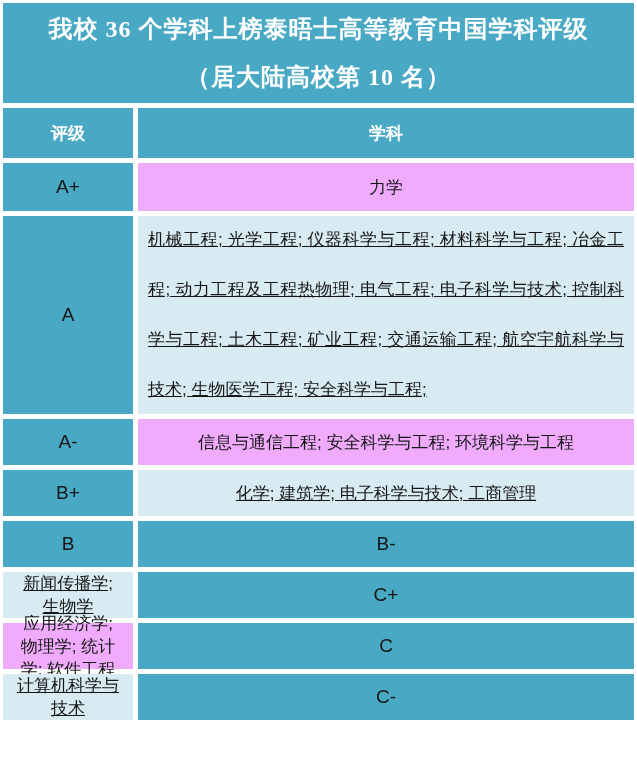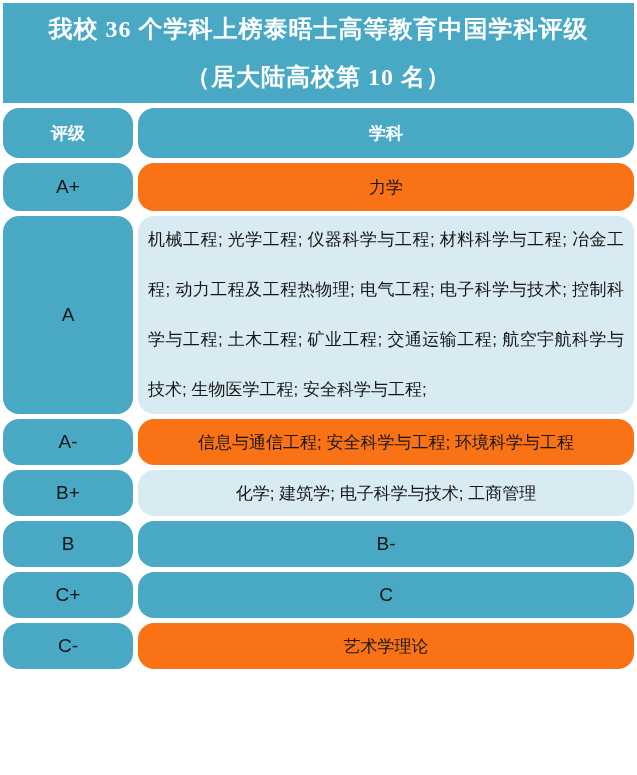--- a/index.html
+++ b/index.html
@@ -40,21 +40,20 @@
     margin-top: 5px;
     display: grid;
     grid-template-columns: 130px 1fr;
     grid-template-rows: 50px 48px 198px 46px 46px 46px 46px 46px 46px 46px;
     gap: 5px;
   }
   .cell {
     display: flex;
     align-items: center;
     justify-content: center;
-    border-radius: 16px;
   }
   .cell > span {
     width: 100%;
     text-align: center;
   }
   .hcell {
     background: #49a9c5;
     color: #ffffff;
     font-weight: bold;
     font-size: 17px;
@@ -63,22 +62,22 @@
     background: #49a9c5;
     color: #161616;
     font-size: 19px;
   }
   .scell {
     color: #161616;
     font-size: 17px;
     box-sizing: border-box;
     padding: 0 10px;
   }
-  .shade-medium { background: #f97316; }
-  .shade-light  { background: #d8ebf2; }
+  .shade-medium { background: #f0abfc; }
+  .shade-light  { background: #d8ebf2; text-decoration: underline; }
   .scell.justify > span {
     text-align: justify;
     text-align-last: left;
     line-height: 50px;
   }
 </style>
 </head>
 <body>
 
 <div class="page">
@@ -125,30 +124,36 @@
         <span>化学; 建筑学; 电子科学与技术; 工商管理</span>
       </div>
 
     <div class="cell rcell">
         <span>B</span>
       </div>
 
     <div class="cell rcell">
         <span>B-</span>
       </div>
+    <div class="cell scell shade-light">
+        <span>新闻传播学; 生物学</span>
+      </div>
 
     <div class="cell rcell">
         <span>C+</span>
+      </div>
+    <div class="cell scell shade-medium">
+        <span>应用经济学; 物理学; 统计学; 软件工程</span>
       </div>
 
     <div class="cell rcell">
         <span>C</span>
       </div>
+    <div class="cell scell shade-light">
+        <span>计算机科学与技术</span>
+      </div>
 
     <div class="cell rcell">
         <span>C-</span>
-      </div>
-    <div class="cell scell shade-medium">
-        <span>艺术学理论</span>
       </div>
 
   </div>
 </div>
 
 </body></html>

